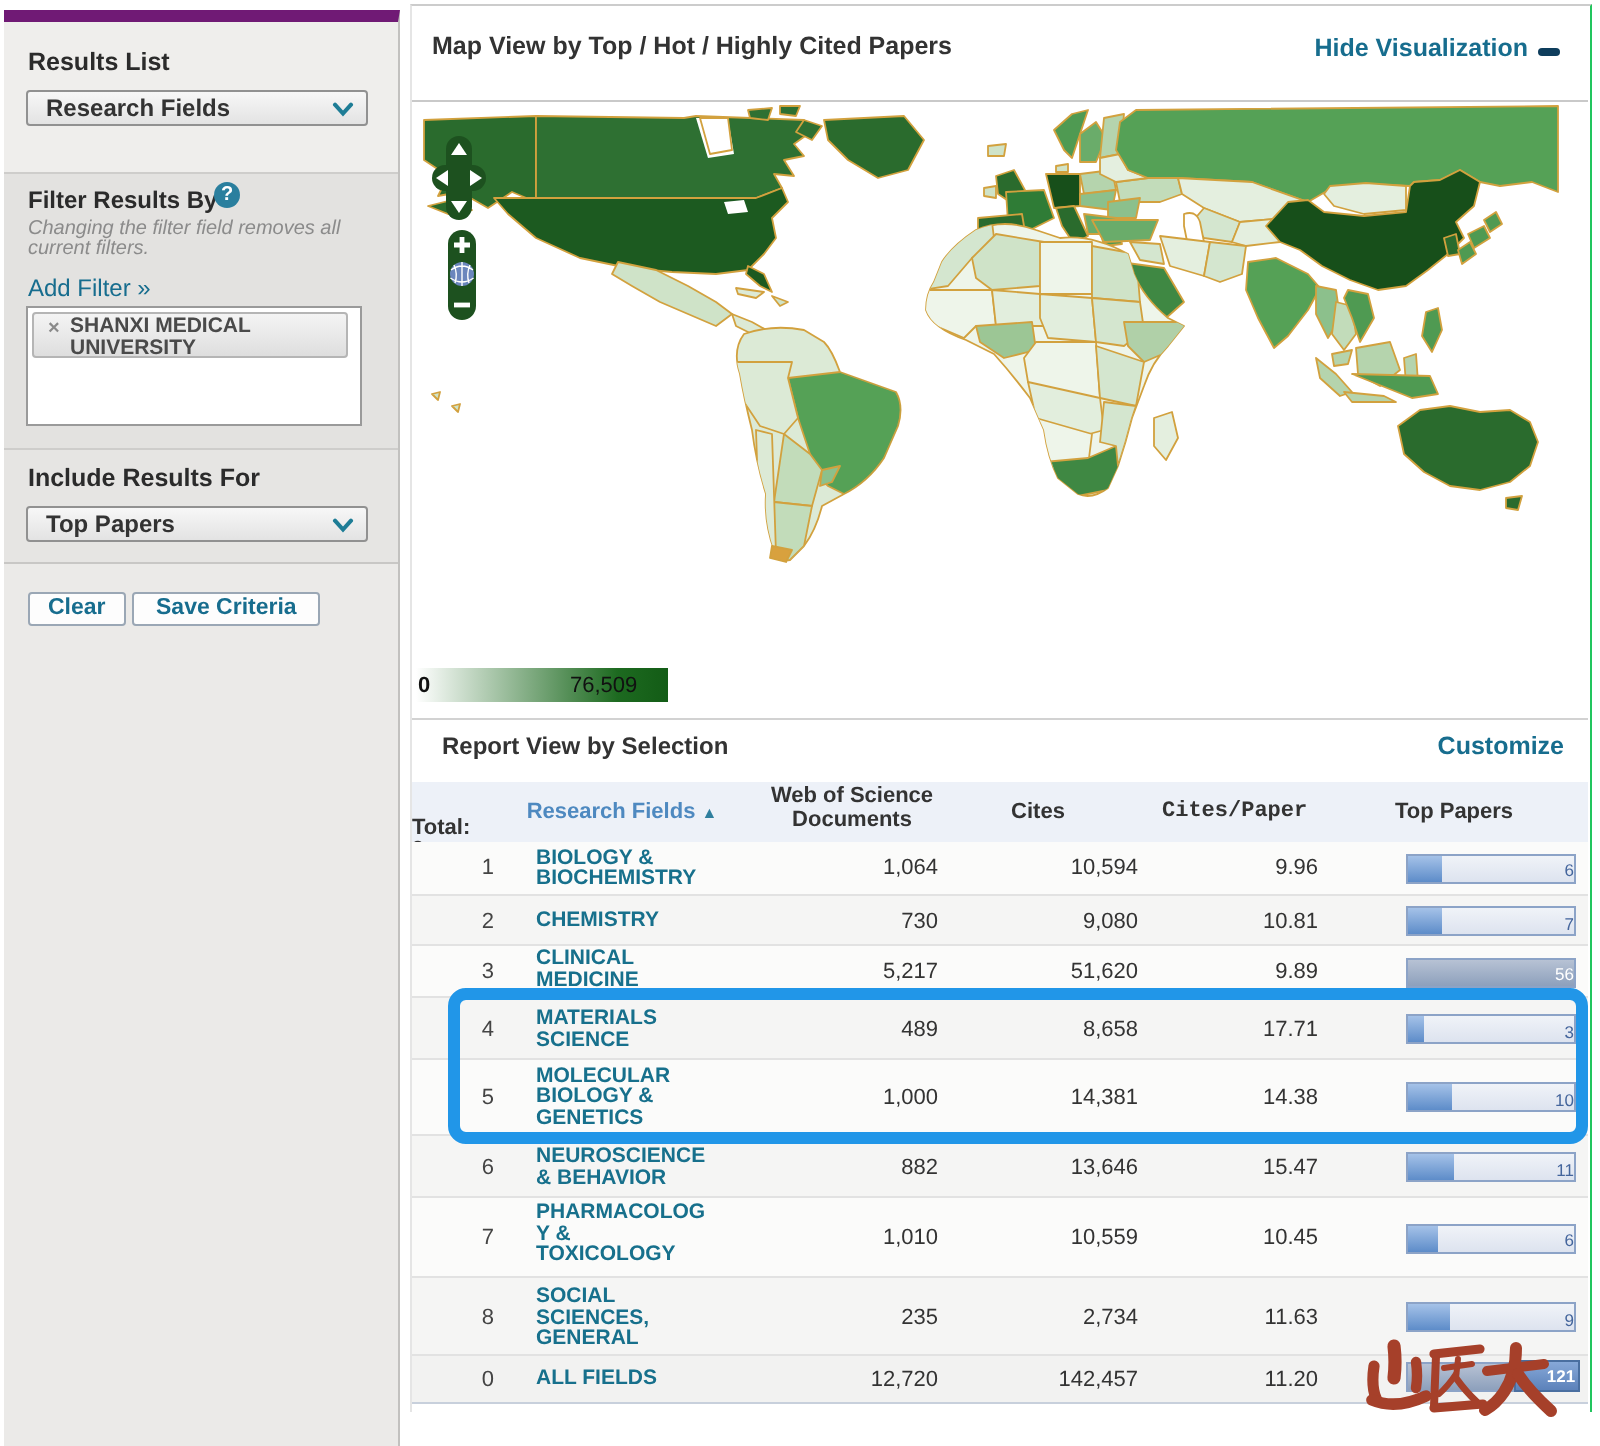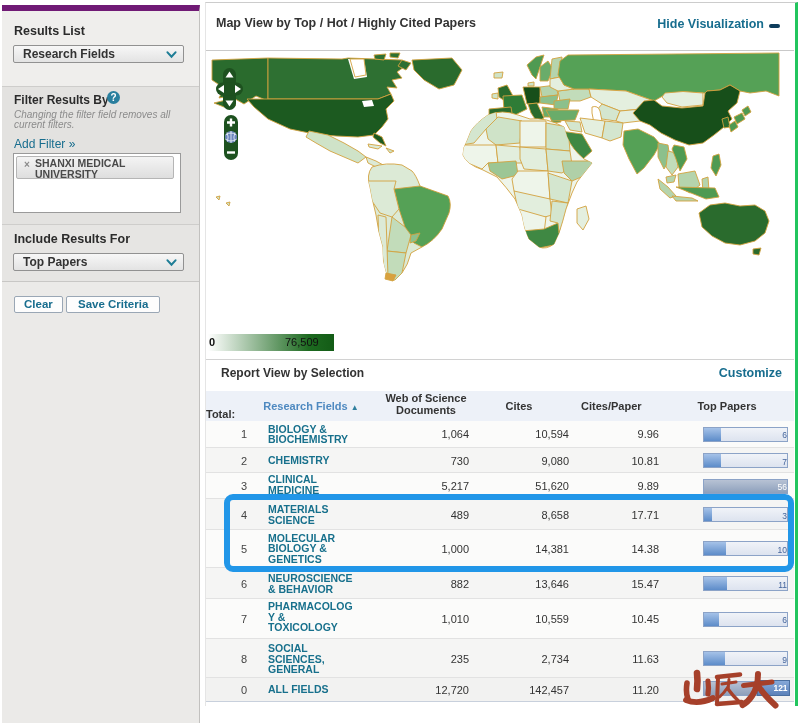--- a/index.html
+++ b/index.html
@@ -9,21 +9,21 @@
 #sidebar{left:2px;top:5px;width:197px;height:718px;background:#c4b5fd;border-top:6px solid #701a75;border-right:1px solid #c2c1bf;}
 .sect1{position:absolute;left:0;top:0;width:197px;height:75px;background:#efeeec;}
 .sect2{position:absolute;left:0;top:75px;width:197px;height:138px;background:#e3e2e0;border-top:1px solid #cecdcb;}
 .sect3{position:absolute;left:0;top:213px;width:197px;height:57px;background:#e6e5e3;border-top:1px solid #cecdcb;}
 .sect4{position:absolute;left:0;top:270px;width:197px;height:448px;background:#ebeae8;border-top:1px solid #c8c7c5;}
 .shead{font-weight:bold;font-size:12.5px;color:#2b2b2b;}
 .seldd{position:absolute;height:16px;background:linear-gradient(#f7f7f7,#e3e3e3);border:1px solid #919191;border-radius:2px;font-weight:bold;font-size:12px;color:#333;line-height:16px;padding-left:9px;}
 .chev{position:absolute;right:6px;top:5px;width:11px;height:8px;}
 .teal{color:#176d8e;}
 
-#panel{left:205px;top:2px;width:589px;height:703px;background:#fff;border-top:1px solid #ccc;border-right:3px solid #22c55e;border-left:1px solid #e5e5e5;}
+#panel{left:205px;top:2px;width:589px;height:703px;background:#fff;border-top:1px solid #ccc;border-right:1px solid #22c55e;border-left:1px solid #e5e5e5;}
 #maphead{left:0;top:0;width:588px;height:47px;border-bottom:1px solid #c9c9c9;}
 #rephead{left:0;top:356px;width:588px;height:31px;border-top:1px solid #d2d2d2;border-bottom:1px solid #d8d8d8;}
 
 .trow{position:absolute;left:0;width:588px;border-top:1px solid #e2e2e2;}
 .rn{position:absolute;left:0;top:0;height:100%;width:41px;display:flex;align-items:center;justify-content:flex-end;font-size:11px;color:#444;}
 .fl{position:absolute;left:62px;top:0;height:100%;width:110px;display:flex;align-items:center;font-weight:bold;font-size:10.5px;line-height:10.5px;color:#17708c;}
 .n1,.n2,.n3{position:absolute;top:0;height:100%;width:93px;display:flex;align-items:center;justify-content:flex-end;font-size:11px;color:#333;}
 .n1{left:170px;}.n2{left:270px;}.n3{left:360px;}
 .bar{position:absolute;left:497px;width:83px;height:13px;top:50%;margin-top:-7.5px;border:1px solid #8ca3c7;background:linear-gradient(#f0f3f8,#dde3ef);}
 .fill{position:absolute;left:0;top:0;height:13px;background:linear-gradient(#a5c2e8,#5d8cc9);}
@@ -248,21 +248,21 @@
   <div id="rephead" class="abs">
     <div class="abs" style="left:15px;top:6px;font-weight:bold;font-size:12px;color:#333;">Report View by Selection</div>
     <div class="abs" style="right:12px;top:6px;font-weight:bold;font-size:12.5px;color:#176d8e;">Customize</div>
   </div>
 
   <div class="abs" style="left:0;top:388px;width:588px;height:30px;background:#edf1f8;border-bottom:1px solid #c3cbd9;font-weight:bold;font-size:11px;color:#333;">
     <div class="abs" style="left:0px;top:18px;width:32px;text-align:left;line-height:11px;">Total: 9</div>
     <div class="abs" style="left:50px;top:9px;width:110px;text-align:center;color:#4e89c0;white-space:nowrap;">Research Fields <span style="color:#2f7f9e;font-size:8px;">▲</span></div>
     <div class="abs" style="left:170px;top:1px;width:100px;text-align:center;line-height:12px;">Web of Science Documents</div>
     <div class="abs" style="left:278px;top:9px;width:70px;text-align:center;">Cites</div>
-    <div class="abs" style="left:375px;top:9px;width:70px;text-align:left;">Cites/Paper</div>
+    <div class="abs" style="left:375px;top:9px;width:70px;text-align:left;font-family:Liberation Mono, monospace;">Cites/Paper</div>
     <div class="abs" style="left:476px;top:9px;width:90px;text-align:center;">Top Papers</div>
   </div>
 
   <div id="tbody" class="abs" style="left:0;top:418px;width:588px;">
     <div class="trow" style="top:0;height:26px;background:#fbfbfa;border-top:none;">
       <div class="rn">1</div>
         <div class="fl">BIOLOGY &amp;<br>BIOCHEMISTRY</div>
       <div class="n1">1,064</div>
         <div class="n2">10,594</div>
         <div class="n3">9.96</div>

